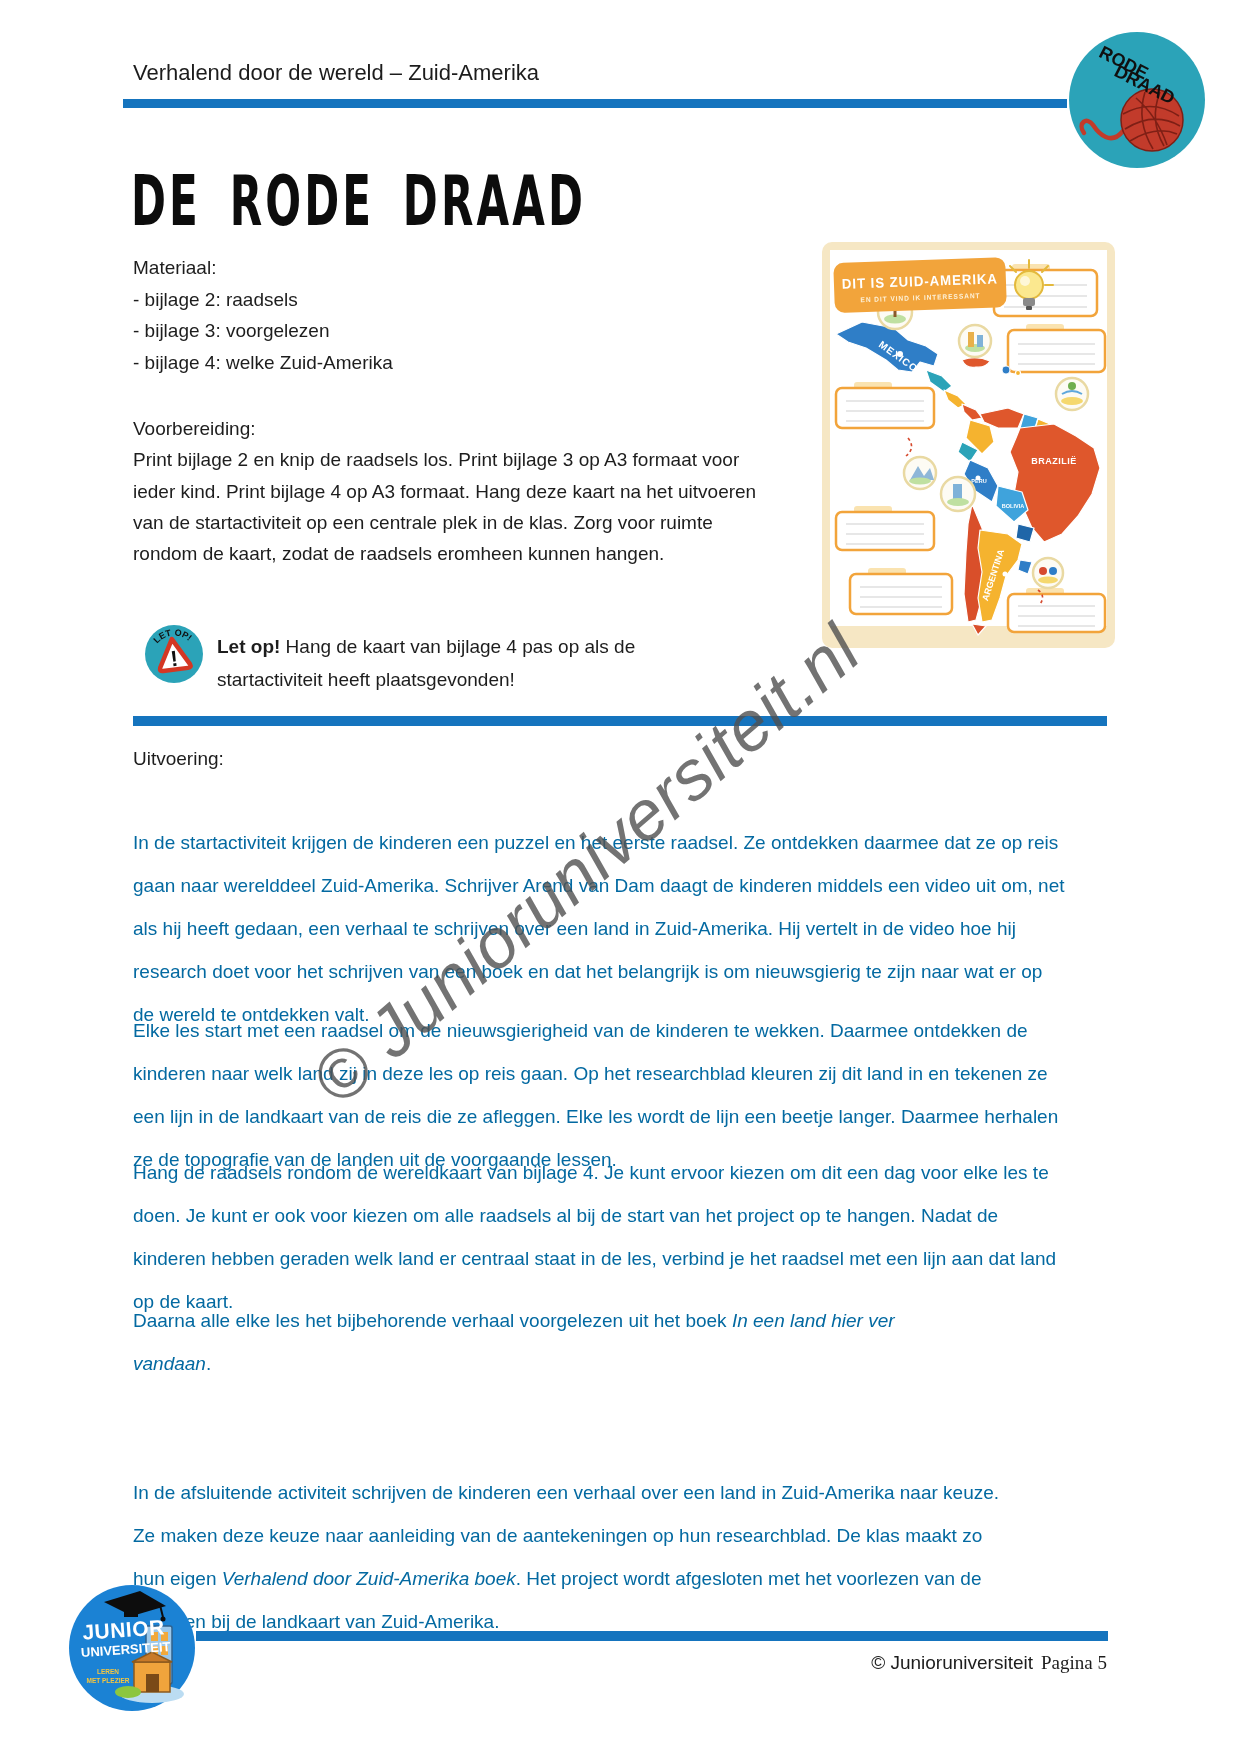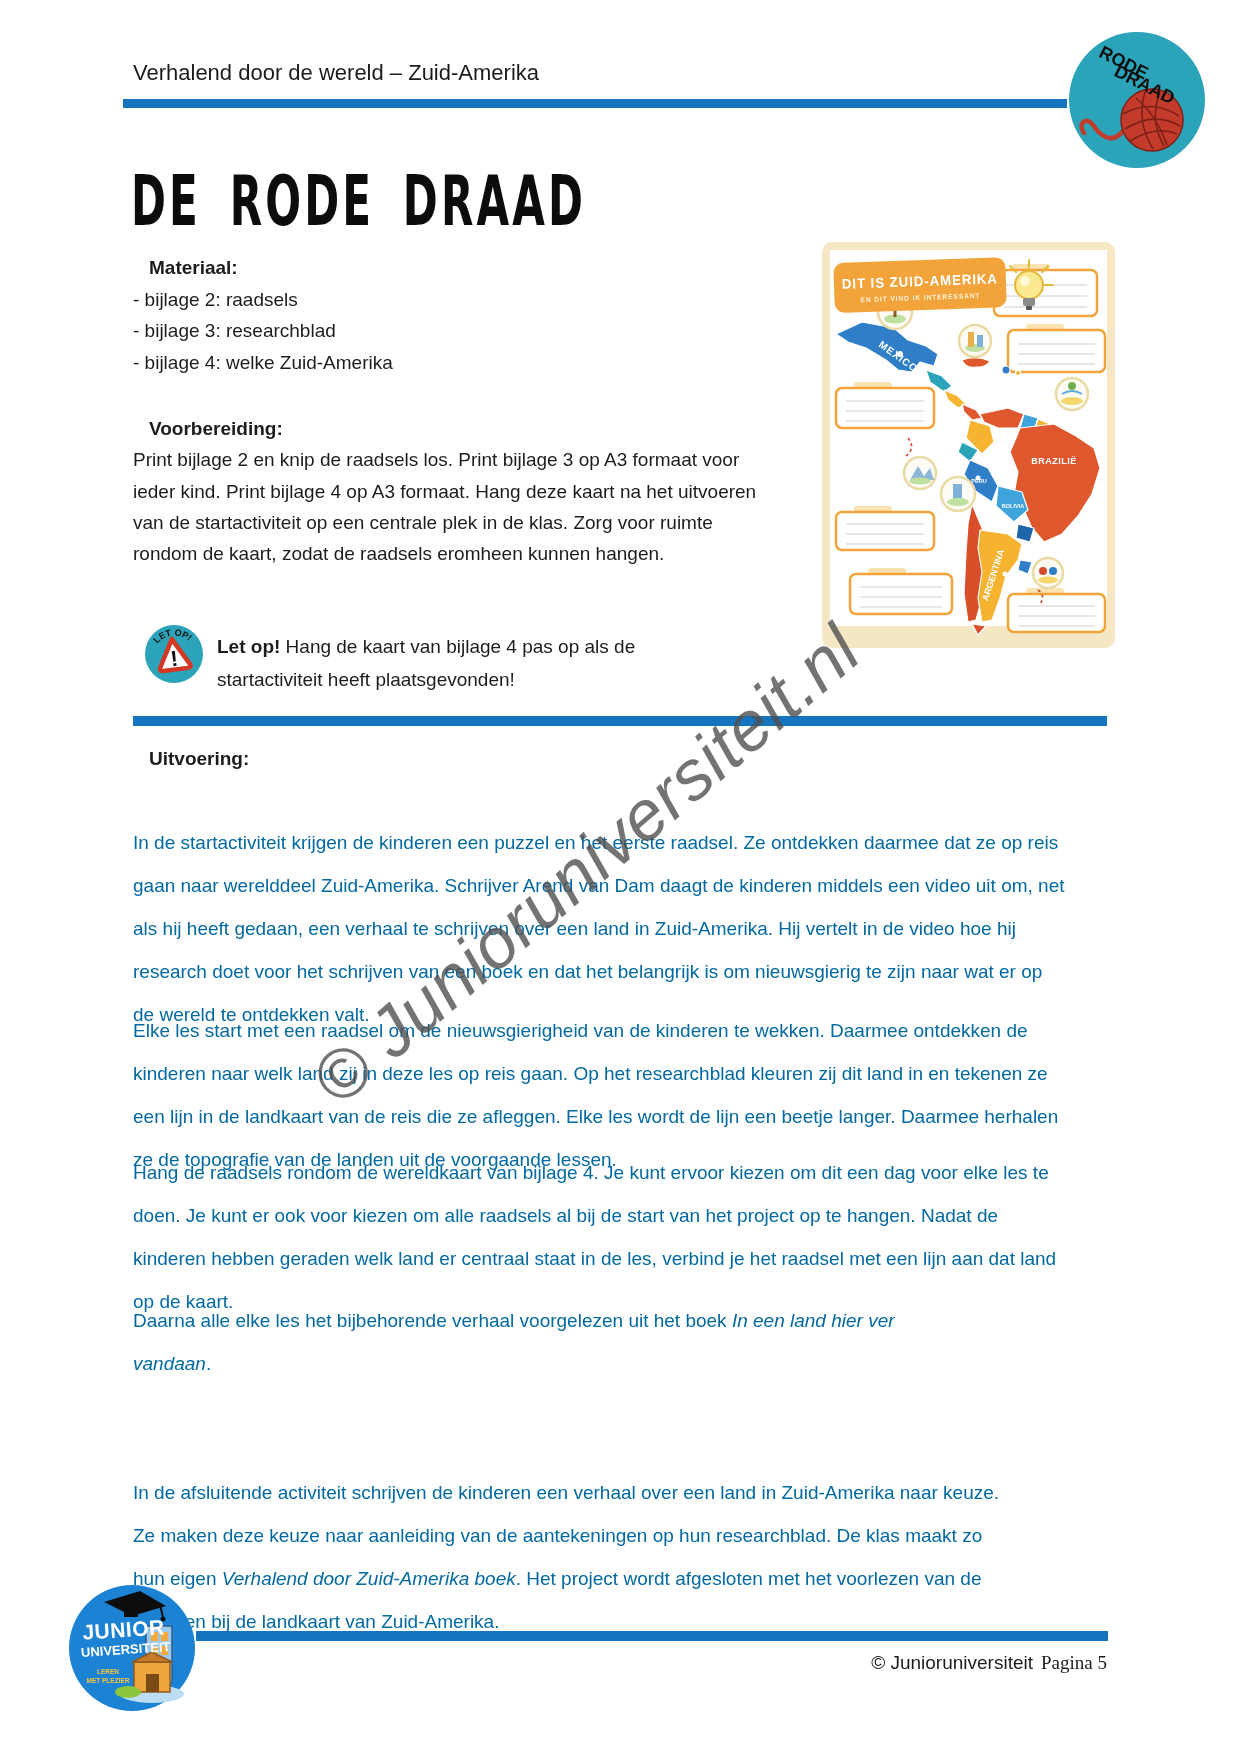--- a/index.html
+++ b/index.html
@@ -11,21 +11,21 @@
   .abs{position:absolute;}
   .header-title{left:133px;top:60px;font-size:22px;color:#1c1c1c;}
   .header-rule{left:123px;top:99px;width:944px;height:9px;background:#1574BE;}
   .doc-title{
     left:131px;top:160px;font-size:54px;font-weight:bold;color:#0c0c0c;
     font-family:"DejaVu Sans","Liberation Sans",sans-serif;
     letter-spacing:4px;word-spacing:14px;white-space:nowrap;
     transform:scale(0.78,1.3);transform-origin:left top;
   }
   .block{left:133px;font-size:19px;line-height:31.5px;}
-  .bold{font-weight:bold;margin-left:16px;}
+  .bold{font-weight:normal;}
   .para{position:absolute;left:133px;font-size:19px;line-height:43px;color:#0369a1;margin-top:22px;}
   .italic{font-style:italic;}
   .divider{left:133px;top:716px;width:974px;height:10px;background:#1574BE;}
   .letop-text{left:217px;top:630px;width:470px;font-size:19px;line-height:33px;}
   .watermark{
     left:86px;top:825px;width:1000px;text-align:center;
     font-size:70px;font-style:italic;color:rgba(80,80,80,0.8);
     transform:rotate(-40.6deg);transform-origin:center center;
     white-space:nowrap;z-index:9;pointer-events:none;letter-spacing:1px;
   }
@@ -51,21 +51,21 @@
     </g>
     <text x="58" y="40" text-anchor="middle" transform="rotate(27 58 40)" font-size="18" font-weight="bold" fill="#101010">RODE</text>
     <text x="79" y="62" text-anchor="middle" transform="rotate(27 79 62)" font-size="18" font-weight="bold" fill="#101010">DRAAD</text>
   </svg>
 
   <div class="abs doc-title">DE RODE DRAAD</div>
 
   <div class="abs block" style="top:252px;">
     <div class="bold">Materiaal:</div>
     <div>- bijlage 2: raadsels</div>
-    <div>- bijlage 3: researchblad</div>
+    <div>- bijlage 3: voorgelezen</div>
     <div>- bijlage 4: welke Zuid-Amerika</div>
   </div>
 
   <div class="abs block" style="top:413px;width:645px;line-height:31.3px;">
     <div class="bold">Voorbereiding:</div>
     <div>Print bijlage 2 en knip de raadsels los. Print bijlage 3 op A3 formaat voor ieder kind. Print bijlage 4 op A3 formaat. Hang deze kaart na het uitvoeren van de startactiviteit op een centrale plek in de klas. Zorg voor ruimte rondom de kaart, zodat de raadsels eromheen kunnen hangen.</div>
   </div>
 
   <svg class="abs" style="left:143px;top:623px;" width="62" height="62" viewBox="0 0 62 62">
     <defs>

